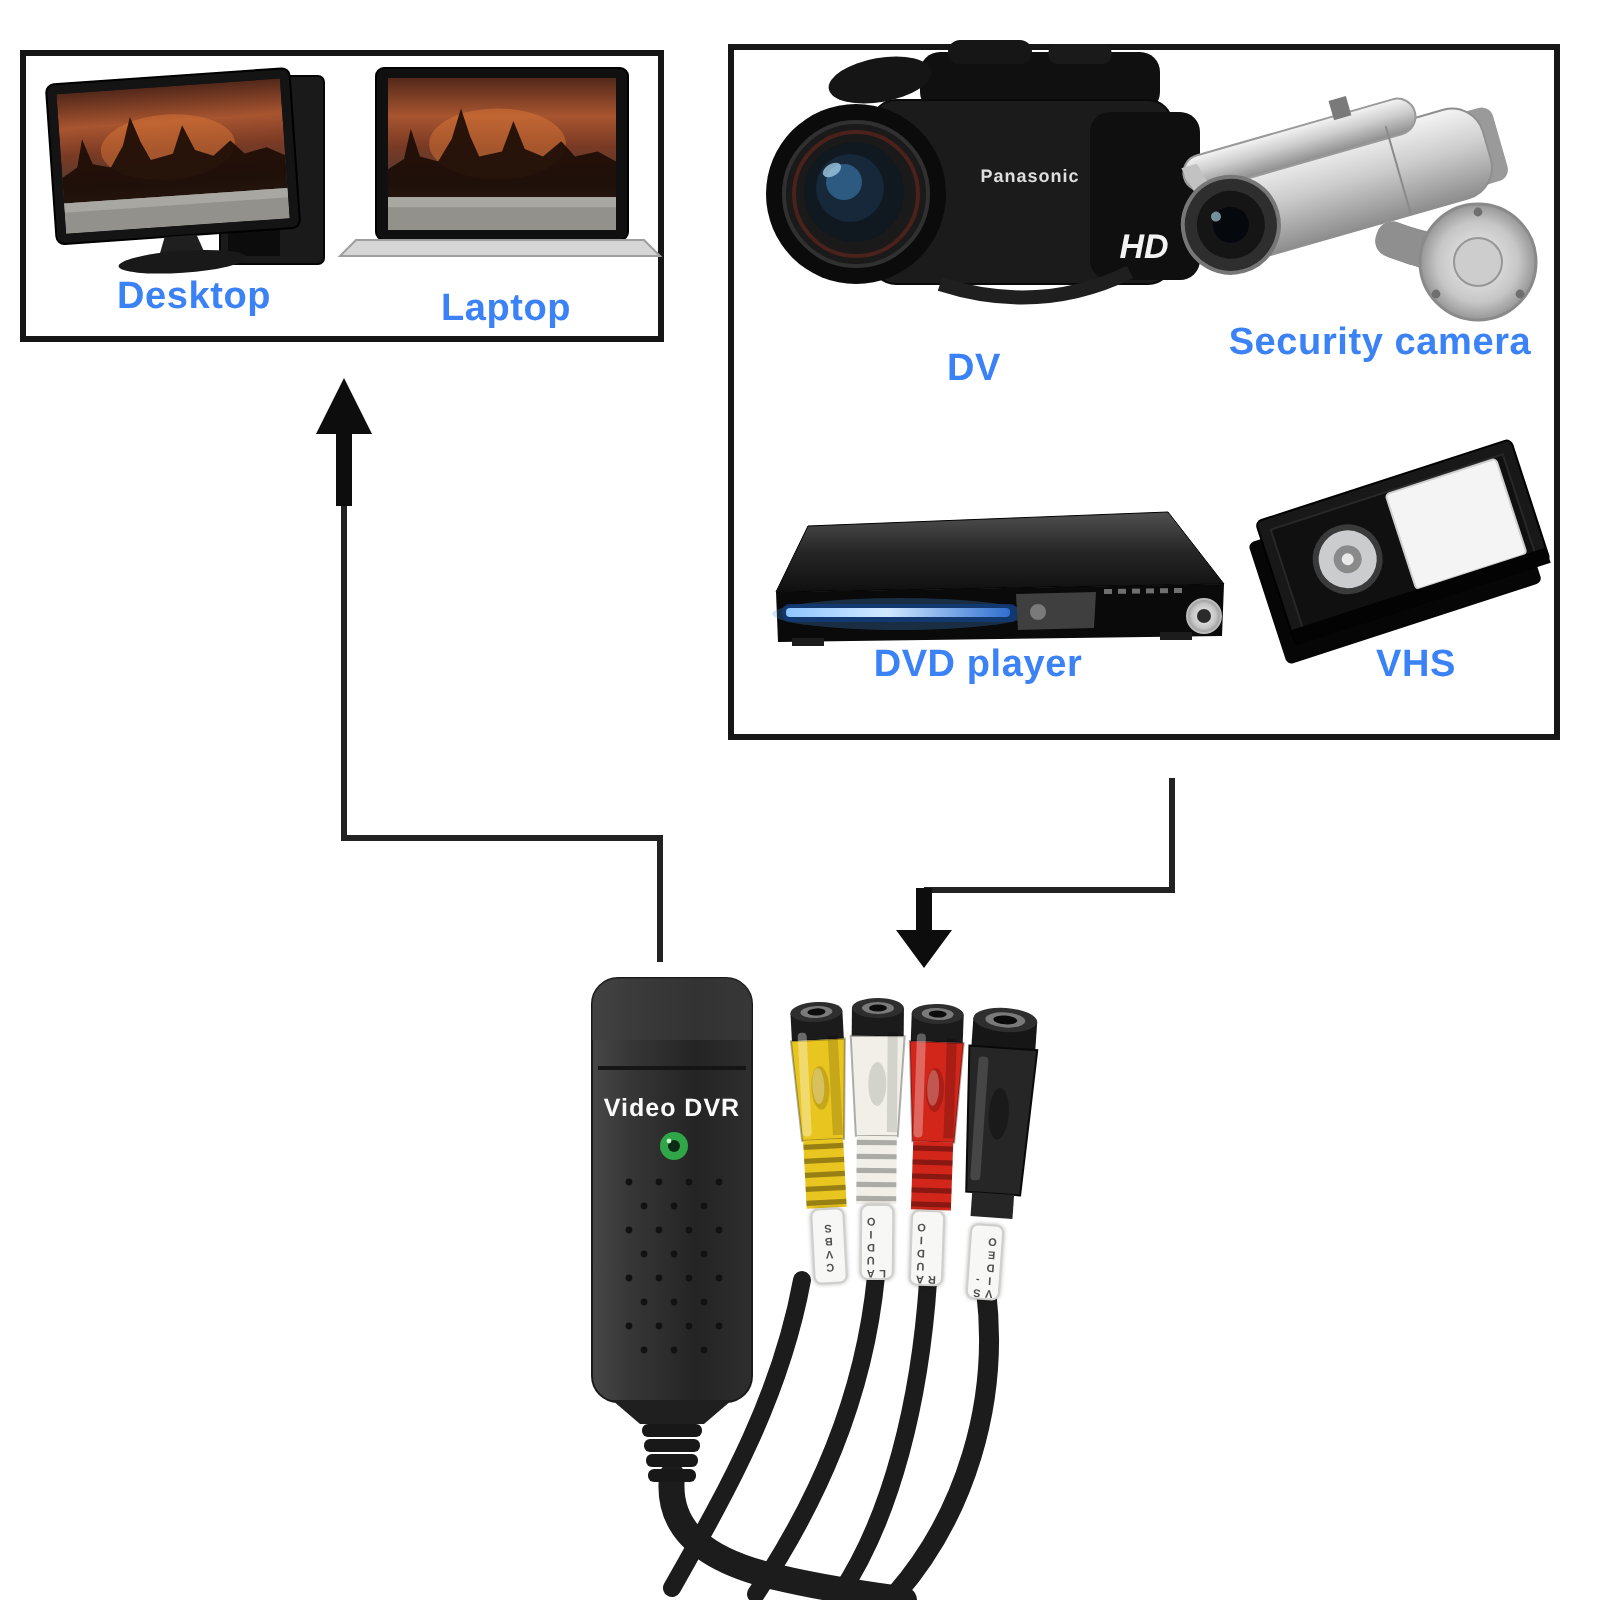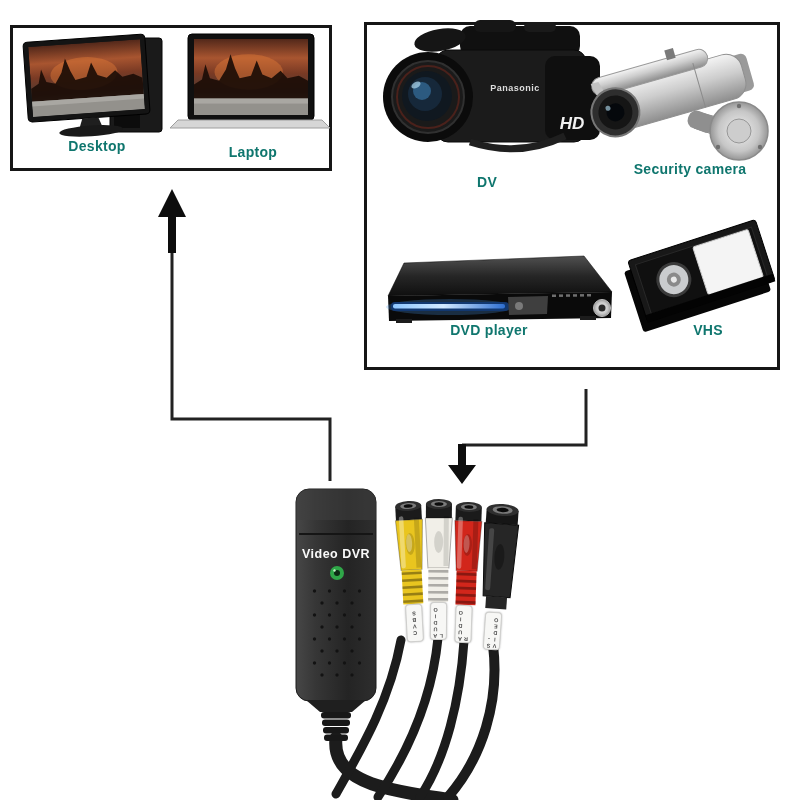--- a/index.html
+++ b/index.html
@@ -2,22 +2,22 @@
 <html><head>
 <meta charset="utf-8">
 <style>
   html,body{margin:0;padding:0;background:#fff;}
   .canvas{position:relative;width:800px;height:800px;background:#ffffff;overflow:hidden;
           font-family:"Liberation Sans",sans-serif;text-decoration:underline;}
   .box{position:absolute;border:3px solid #161616;background:#ffffff;box-sizing:border-box;}
   .box-computers{left:10px;top:25px;width:322px;height:146px;}
   .box-sources{left:364px;top:22px;width:416px;height:348px;}
   .scene{position:absolute;left:0;top:0;width:800px;height:800px;pointer-events:none;}
-  .caption{position:absolute;transform:translateX(-50%);font-weight:700;font-size:14px;
-           color:#0f766e;letter-spacing:.3px;white-space:nowrap;}
+  .caption{position:absolute;transform:translateX(-50%);font-weight:700;font-size:19px;
+           color:#3b82f6;letter-spacing:.3px;white-space:nowrap;}
   .cable-label{position:absolute;width:15px;height:36px;display:flex;align-items:center;justify-content:center;
                background:#f7f7f5;border:1px solid #cfcfcd;border-radius:4px;overflow:hidden;
                writing-mode:vertical-rl;text-orientation:upright;
                font-family:"Liberation Sans",sans-serif;font-size:5.5px;font-weight:700;
                letter-spacing:.5px;color:#4f4f4f;box-shadow:0 0 2px rgba(0,0,0,.3);}
 </style>
 </head>
 <body>
 
 <div class="canvas">

